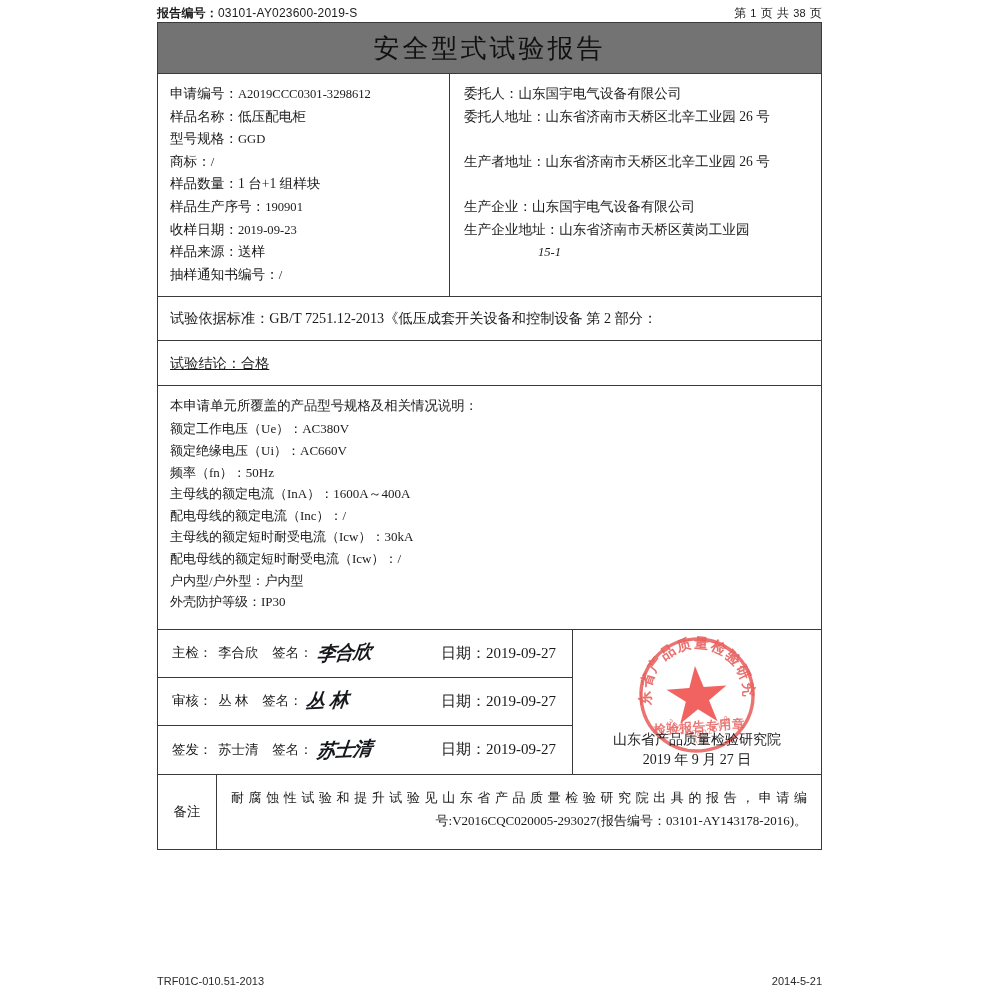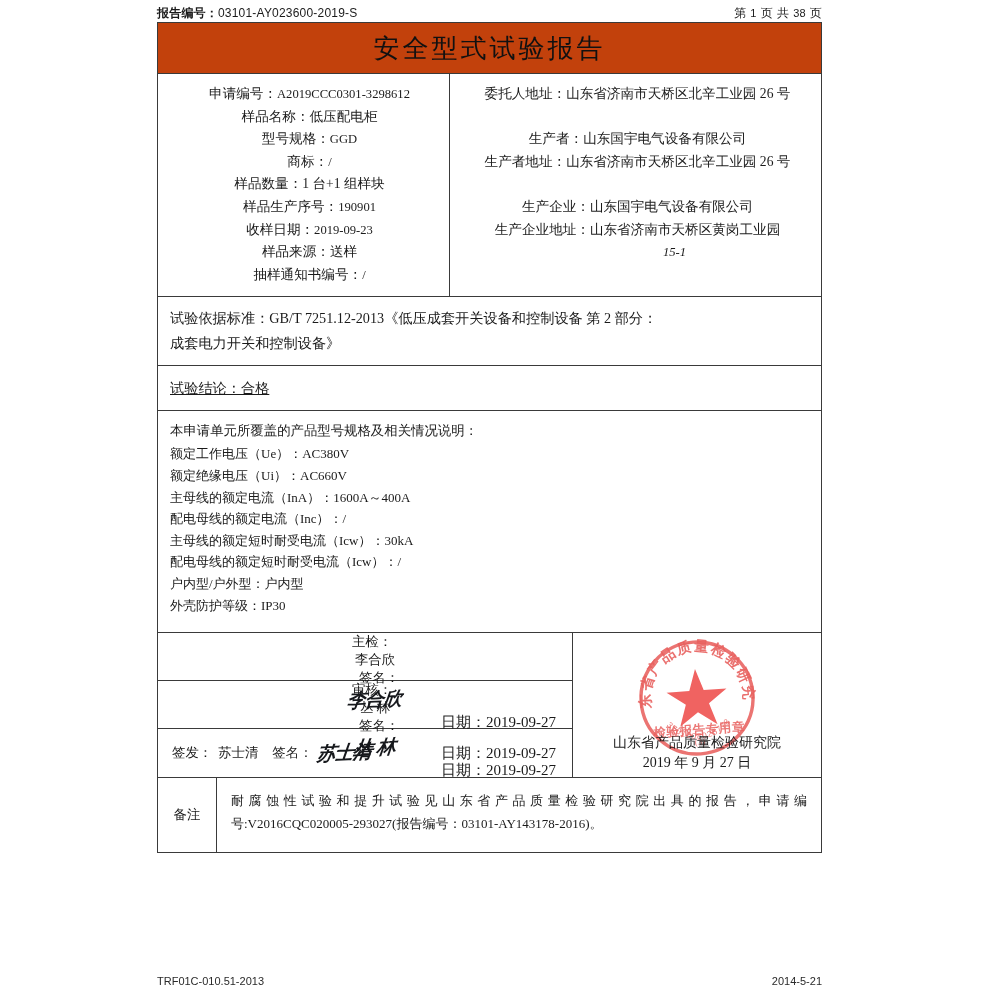--- a/index.html
+++ b/index.html
@@ -48,34 +48,34 @@
     top: 22px;
     width: 665px;
     border: 1.6px solid #3a3a3a;
     box-sizing: border-box;
   }
   .rowline { border-bottom: 1.4px solid #3a3a3a; }
 
   
   .title-cell {
     height: 50px;
-    background: #c2410c;
+    background: #737373;
     display: flex;
     align-items: center;
     justify-content: center;
   }
   .title-text {
     font-size: 26px;
     letter-spacing: 3px;
     font-family: "Liberation Serif", serif;
     color: #111;
   }
 
   
-  .info-block { display: flex; text-align: center; }
+  .info-block { display: flex; }
   .info-left {
     width: 292px;
     box-sizing: border-box;
     border-right: 1.4px solid #3a3a3a;
     padding: 9px 0 10px 12px;
   }
   .info-right {
     flex: 1;
     box-sizing: border-box;
     padding: 9px 10px 10px 14px;
@@ -125,21 +125,21 @@
     border-right: 1.4px solid #3a3a3a;
   }
   .sig-row {
     height: 48px;
     display: flex;
     align-items: center;
     padding-left: 14px;
     font-size: 13.4px;
     box-sizing: border-box;
   }
-  .sig-row.div { border-bottom: 1.4px solid #3a3a3a; flex-direction: column; }
+  .sig-row.div { border-bottom: 1.4px solid #3a3a3a; }
   .sig-role { white-space: nowrap; }
   .sig-name { white-space: nowrap; margin-left: 6px; }
   .sig-signlbl { white-space: nowrap; margin-left: 14px; }
   .sig-hand {
     font-family: "DejaVu Serif", serif;
     font-style: italic;
     font-size: 19px;
     font-weight: 700;
     letter-spacing: -1px;
     margin-left: 4px;
@@ -205,20 +205,21 @@
   .remark-l1 {
     font-size: 13px;
     line-height: 23px;
     text-align: justify;
     text-align-last: justify;
     white-space: normal;
   }
   .remark-l2 {
     font-size: 13px;
     line-height: 23px;
+    text-align: right;
   }
 
   
   .footer {
     position: absolute;
     left: 157px;
     top: 975px;
     width: 665px;
     display: flex;
     justify-content: space-between;
@@ -257,43 +258,43 @@
           <div class="f-line"><span class="k">样品名称：</span><span class="v">低压配电柜</span></div>
           <div class="f-line"><span class="k">型号规格：</span><span class="v mono-v">GGD</span></div>
           <div class="f-line"><span class="k">商标：</span><span class="v mono-v">/</span></div>
           <div class="f-line"><span class="k">样品数量：</span><span class="v">1 台+1 组样块</span></div>
           <div class="f-line"><span class="k">样品生产序号：</span><span class="v mono-v">190901</span></div>
           <div class="f-line"><span class="k">收样日期：</span><span class="v mono-v">2019-09-23</span></div>
           <div class="f-line"><span class="k">样品来源：</span><span class="v">送样</span></div>
           <div class="f-line"><span class="k">抽样通知书编号：</span><span class="v mono-v">/</span></div>
         </div>
       <div class="info-right" id="infoRight">
+          <div class="f-line"><span class="k">委托人：</span><span class="v">山东国宇电气设备有限公司</span></div>
           <div class="f-line"><span class="k">委托人地址：</span><span class="v">山东省济南市天桥区北辛工业园 26 号</span></div>
           <div class="blank-line"></div>
-          <div class="f-line"><span class="k">生产者：</span><span class="v">山东国宇电气设备有限公司</span></div>
           <div class="f-line"><span class="k">生产者地址：</span><span class="v">山东省济南市天桥区北辛工业园 26 号</span></div>
           <div class="blank-line"></div>
           <div class="f-line"><span class="k">生产企业：</span><span class="v">山东国宇电气设备有限公司</span></div>
           <div class="f-line"><span class="k">生产企业地址：</span><span class="v">山东省济南市天桥区黄岗工业园</span></div>
           <div class="f-line indent-line"><span class="k"></span><span class="v mono-v">15-1</span></div>
         </div>
     </div>
 
     <div class="std-cell rowline">
       <div class="l1">试验依据标准：GB/T 7251.12-2013《低压成套开关设备和控制设备  第 2 部分：</div>
-      <div class="l2">成套电力开关和控制设备》</div>
     </div>
 
     <div class="concl-cell rowline">试验结论：合格</div>
 
     <div class="spec-cell rowline">
       <div class="spec-head">本申请单元所覆盖的产品型号规格及相关情况说明：</div>
       <div id="specList">
           <div class="spec-line">额定工作电压（Ue）：AC380V</div>
           <div class="spec-line">额定绝缘电压（Ui）：AC660V</div>
+          <div class="spec-line">频率（fn）：50Hz</div>
           <div class="spec-line">主母线的额定电流（InA）：1600A～400A</div>
           <div class="spec-line">配电母线的额定电流（Inc）：/</div>
           <div class="spec-line">主母线的额定短时耐受电流（Icw）：30kA</div>
           <div class="spec-line">配电母线的额定短时耐受电流（Icw）：/</div>
           <div class="spec-line">户内型/户外型：户内型</div>
           <div class="spec-line">外壳防护等级：IP30</div>
         </div>
     </div>
 
     <div class="sig-block rowline">

